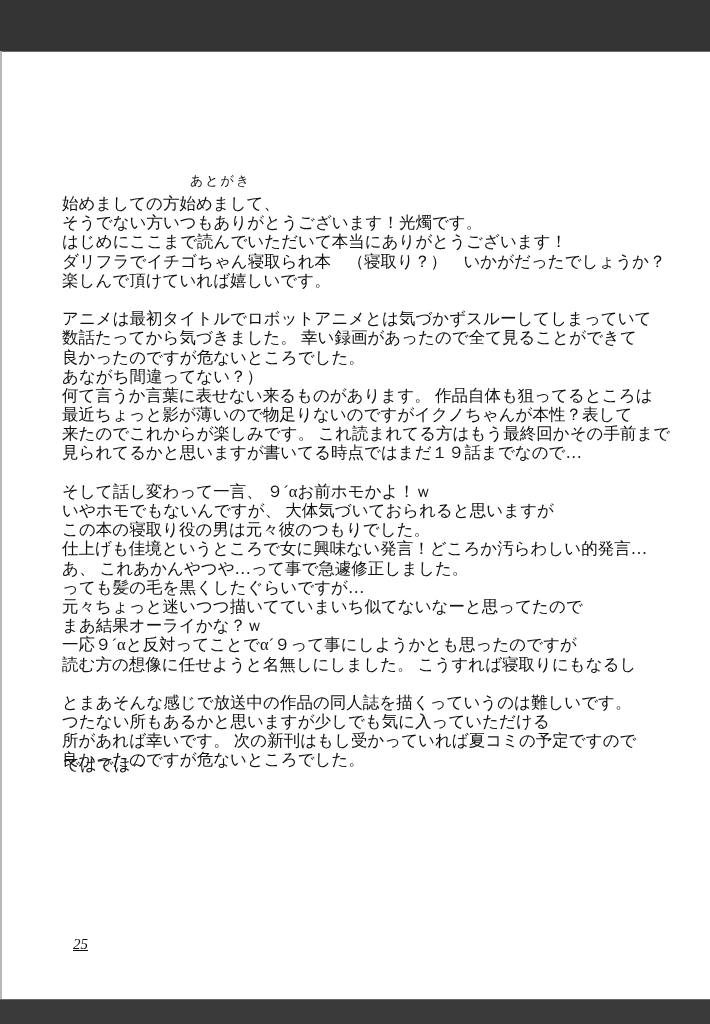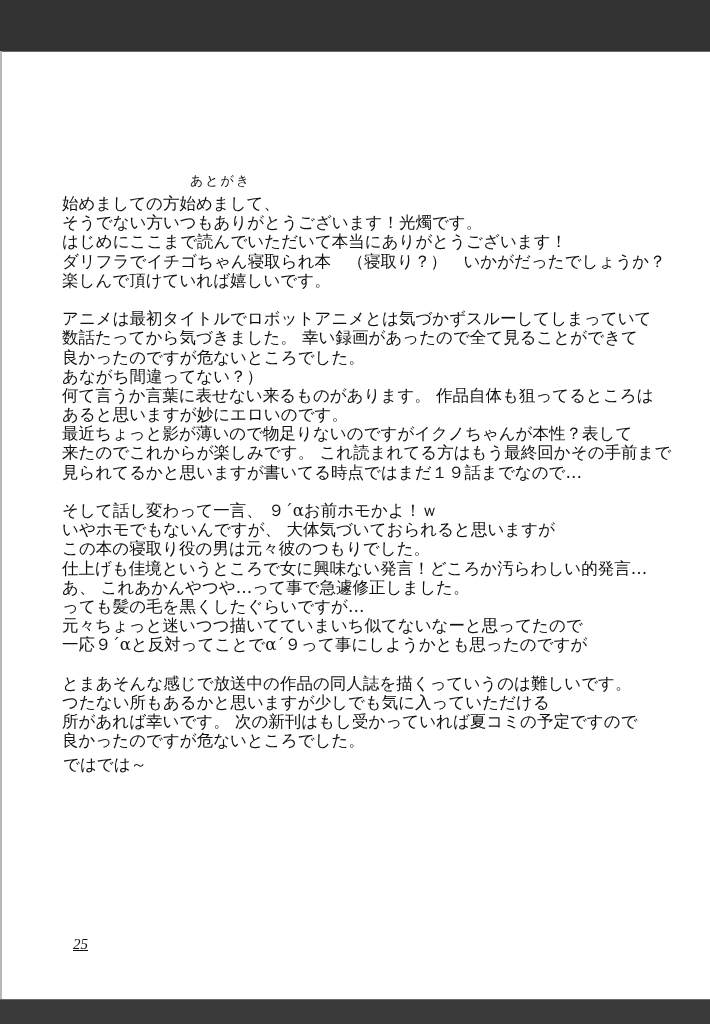--- a/index.html
+++ b/index.html
@@ -26,21 +26,21 @@
     .title {
       position: absolute; left: 190px; top: 130px;
       font-size: 13px; letter-spacing: 2px; margin-top: 42px;
     }
     .body-text {
       position: absolute; left: 62px; top: 194px; width: 640px;
       font-size: 16.5px; line-height: 19.2px;
       white-space: nowrap;
     }
     .para { margin: 0 0 19.2px 0; }
-    .line { display: block; height: 19.2px; }
+    .line { display: block; height: 19.2px; font-family: Liberation Serif, serif; }
     .closing {
       position: absolute; left: 63px; top: 754px;
       font-size: 16.5px;
     }
     .page-number {
       position: absolute; left: 73px; top: 936px;
       font-size: 15px; font-style: italic;
       font-family: "Liberation Serif", serif;
       text-decoration: underline;
     }
@@ -60,34 +60,35 @@
     <span class="line">はじめにここまで読んでいただいて本当にありがとうございます！</span>
     <span class="line">ダリフラでイチゴちゃん寝取られ本　（寝取り？）　いかがだったでしょうか？</span>
     <span class="line">楽しんで頂けていれば嬉しいです。</span>
   </div>
   <div class="para">
     <span class="line">アニメは最初タイトルでロボットアニメとは気づかずスルーしてしまっていて</span>
     <span class="line">数話たってから気づきました。 幸い録画があったので全て見ることができて</span>
     <span class="line">良かったのですが危ないところでした。</span>
     <span class="line">あながち間違ってない？）</span>
     <span class="line">何て言うか言葉に表せない来るものがあります。 作品自体も狙ってるところは</span>
-    <span class="line">あると思いますが妙にエロいのです。</span>
     <span class="line">最近ちょっと影が薄いので物足りないのですがイクノちゃんが本性？表して</span>
     <span class="line">来たのでこれからが楽しみです。 これ読まれてる方はもう最終回かその手前まで</span>
     <span class="line">見られてるかと思いますが書いてる時点ではまだ１９話までなので…</span>
   </div>
   <div class="para">
     <span class="line">そして話し変わって一言、 ９´αお前ホモかよ！ｗ</span>
     <span class="line">いやホモでもないんですが、 大体気づいておられると思いますが</span>
     <span class="line">この本の寝取り役の男は元々彼のつもりでした。</span>
     <span class="line">仕上げも佳境というところで女に興味ない発言！どころか汚らわしい的発言…</span>
     <span class="line">あ、 これあかんやつや…って事で急遽修正しました。</span>
     <span class="line">っても髪の毛を黒くしたぐらいですが…</span>
     <span class="line">元々ちょっと迷いつつ描いてていまいち似てないなーと思ってたので</span>
+    <span class="line">まあ結果オーライかな？ｗ</span>
     <span class="line">一応９´αと反対ってことでα´９って事にしようかとも思ったのですが</span>
+    <span class="line">読む方の想像に任せようと名無しにしました。 こうすれば寝取りにもなるし</span>
   </div>
   <div class="para">
     <span class="line">とまあそんな感じで放送中の作品の同人誌を描くっていうのは難しいです。</span>
     <span class="line">つたない所もあるかと思いますが少しでも気に入っていただける</span>
     <span class="line">所があれば幸いです。 次の新刊はもし受かっていれば夏コミの予定ですので</span>
     <span class="line">良かったのですが危ないところでした。</span>
   </div>
 </div>
 
 <div class="closing">ではでは～</div>

